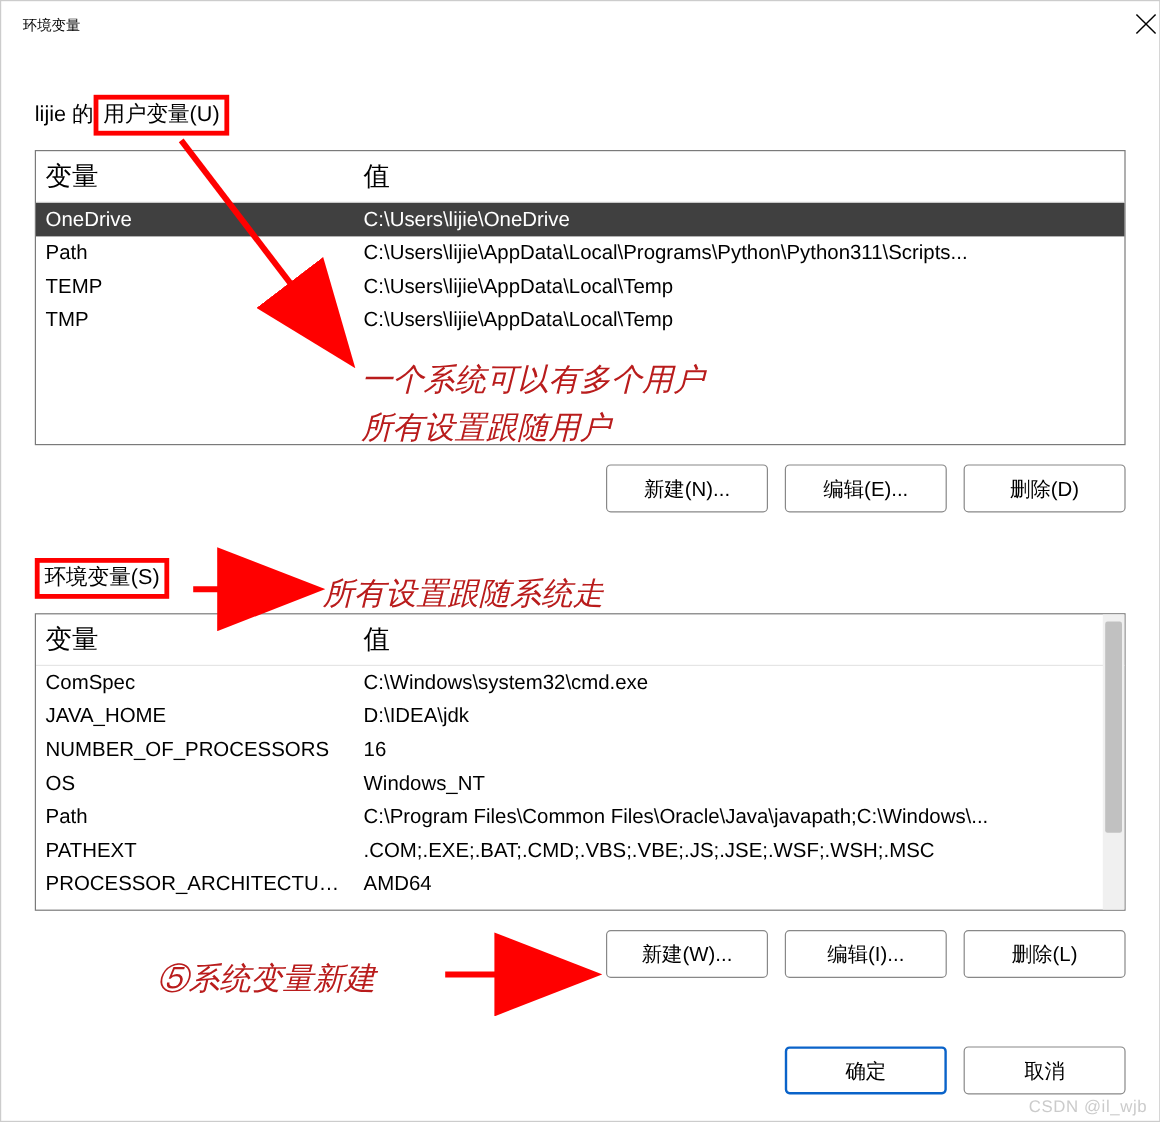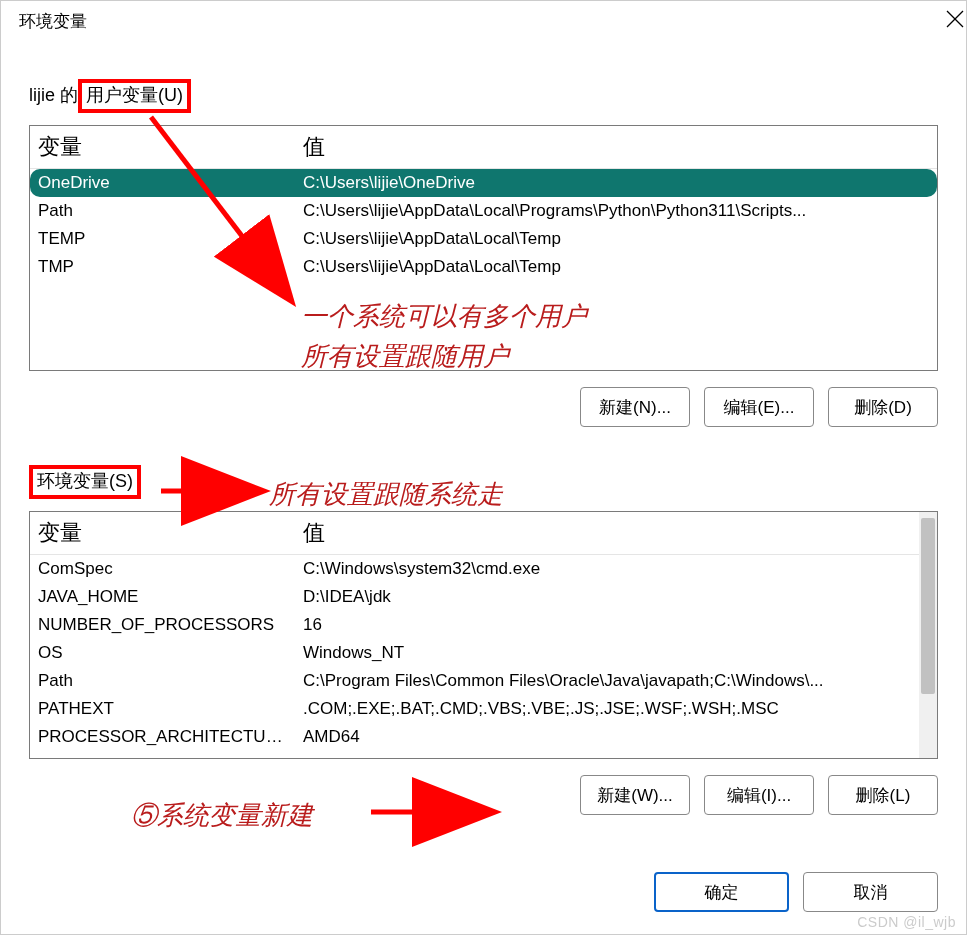--- a/index.html
+++ b/index.html
@@ -11,21 +11,21 @@
       width: 967px;
       height: 935px;
       position: relative;
       border: 1px solid #ccc;
     }
     .title-bar {
       display: flex;
       align-items: center;
       justify-content: space-between;
       padding: 4px 2px 4px 18px;
-      font-size: 17px;
+      font-size: 12px;
       height: 40px;
     }
     .close-x svg { width: 18px; height: 18px; stroke: #000; stroke-width: 1.2; }
     .content { position: absolute; left: 28px; right: 28px; top: 78px; }
 
     .section-label { font-size: 18px; margin-bottom: 6px; display: inline-block; }
     .redbox { border: 4px solid #f00; padding: 0 4px 2px 4px; display: inline-block; }
     .label-row { display: flex; align-items: center; gap: 14px; margin-bottom: 6px; }
 
     .table-wrap {
@@ -33,40 +33,40 @@
       background: #fff;
       position: relative;
     }
     .thead { display: flex; border-bottom: 1px solid #e5e5e5; }
     .thead .col { padding: 6px 8px; font-size: 22px; }
     .col-var { width: 265px; flex: none; }
     .col-val { flex: 1; }
 
     .trow { display: flex; font-size: 17px; }
     .trow .col { padding: 4px 8px; white-space: nowrap; overflow: hidden; text-overflow: ellipsis; }
-    .trow.selected { background: #0f766e; color: #fff; border-radius: 10px; }
+    .trow.selected { background: #404040; color: #fff; }
 
     .user-table .tbody { height: 206px; }
     .sys-table { position: relative; }
     .sys-table .tbody { height: 208px; overflow: hidden; }
     .sys-table .fake-scroll {
       position: absolute; right: 0; top: 0; bottom: 0; width: 18px;
       background: #f0f0f0;
     }
     .sys-table .fake-thumb {
       position: absolute; left: 2px; right: 2px; top: 6px; height: 176px;
       background: #c1c1c1; border-radius: 2px;
     }
 
     .btn-row { display: flex; justify-content: flex-end; gap: 14px; margin-top: 16px; }
     .btn {
       border: 1px solid #888;
       background: #fff;
       font-size: 17px;
-      width: 110px;
+      width: 135px;
       height: 40px;
       display: flex;
       align-items: center;
       justify-content: center;
       border-radius: 4px;
       cursor: pointer;
     }
     .btn.primary { border: 2px solid #0a63c9; }
 
     .bottom-btns {

